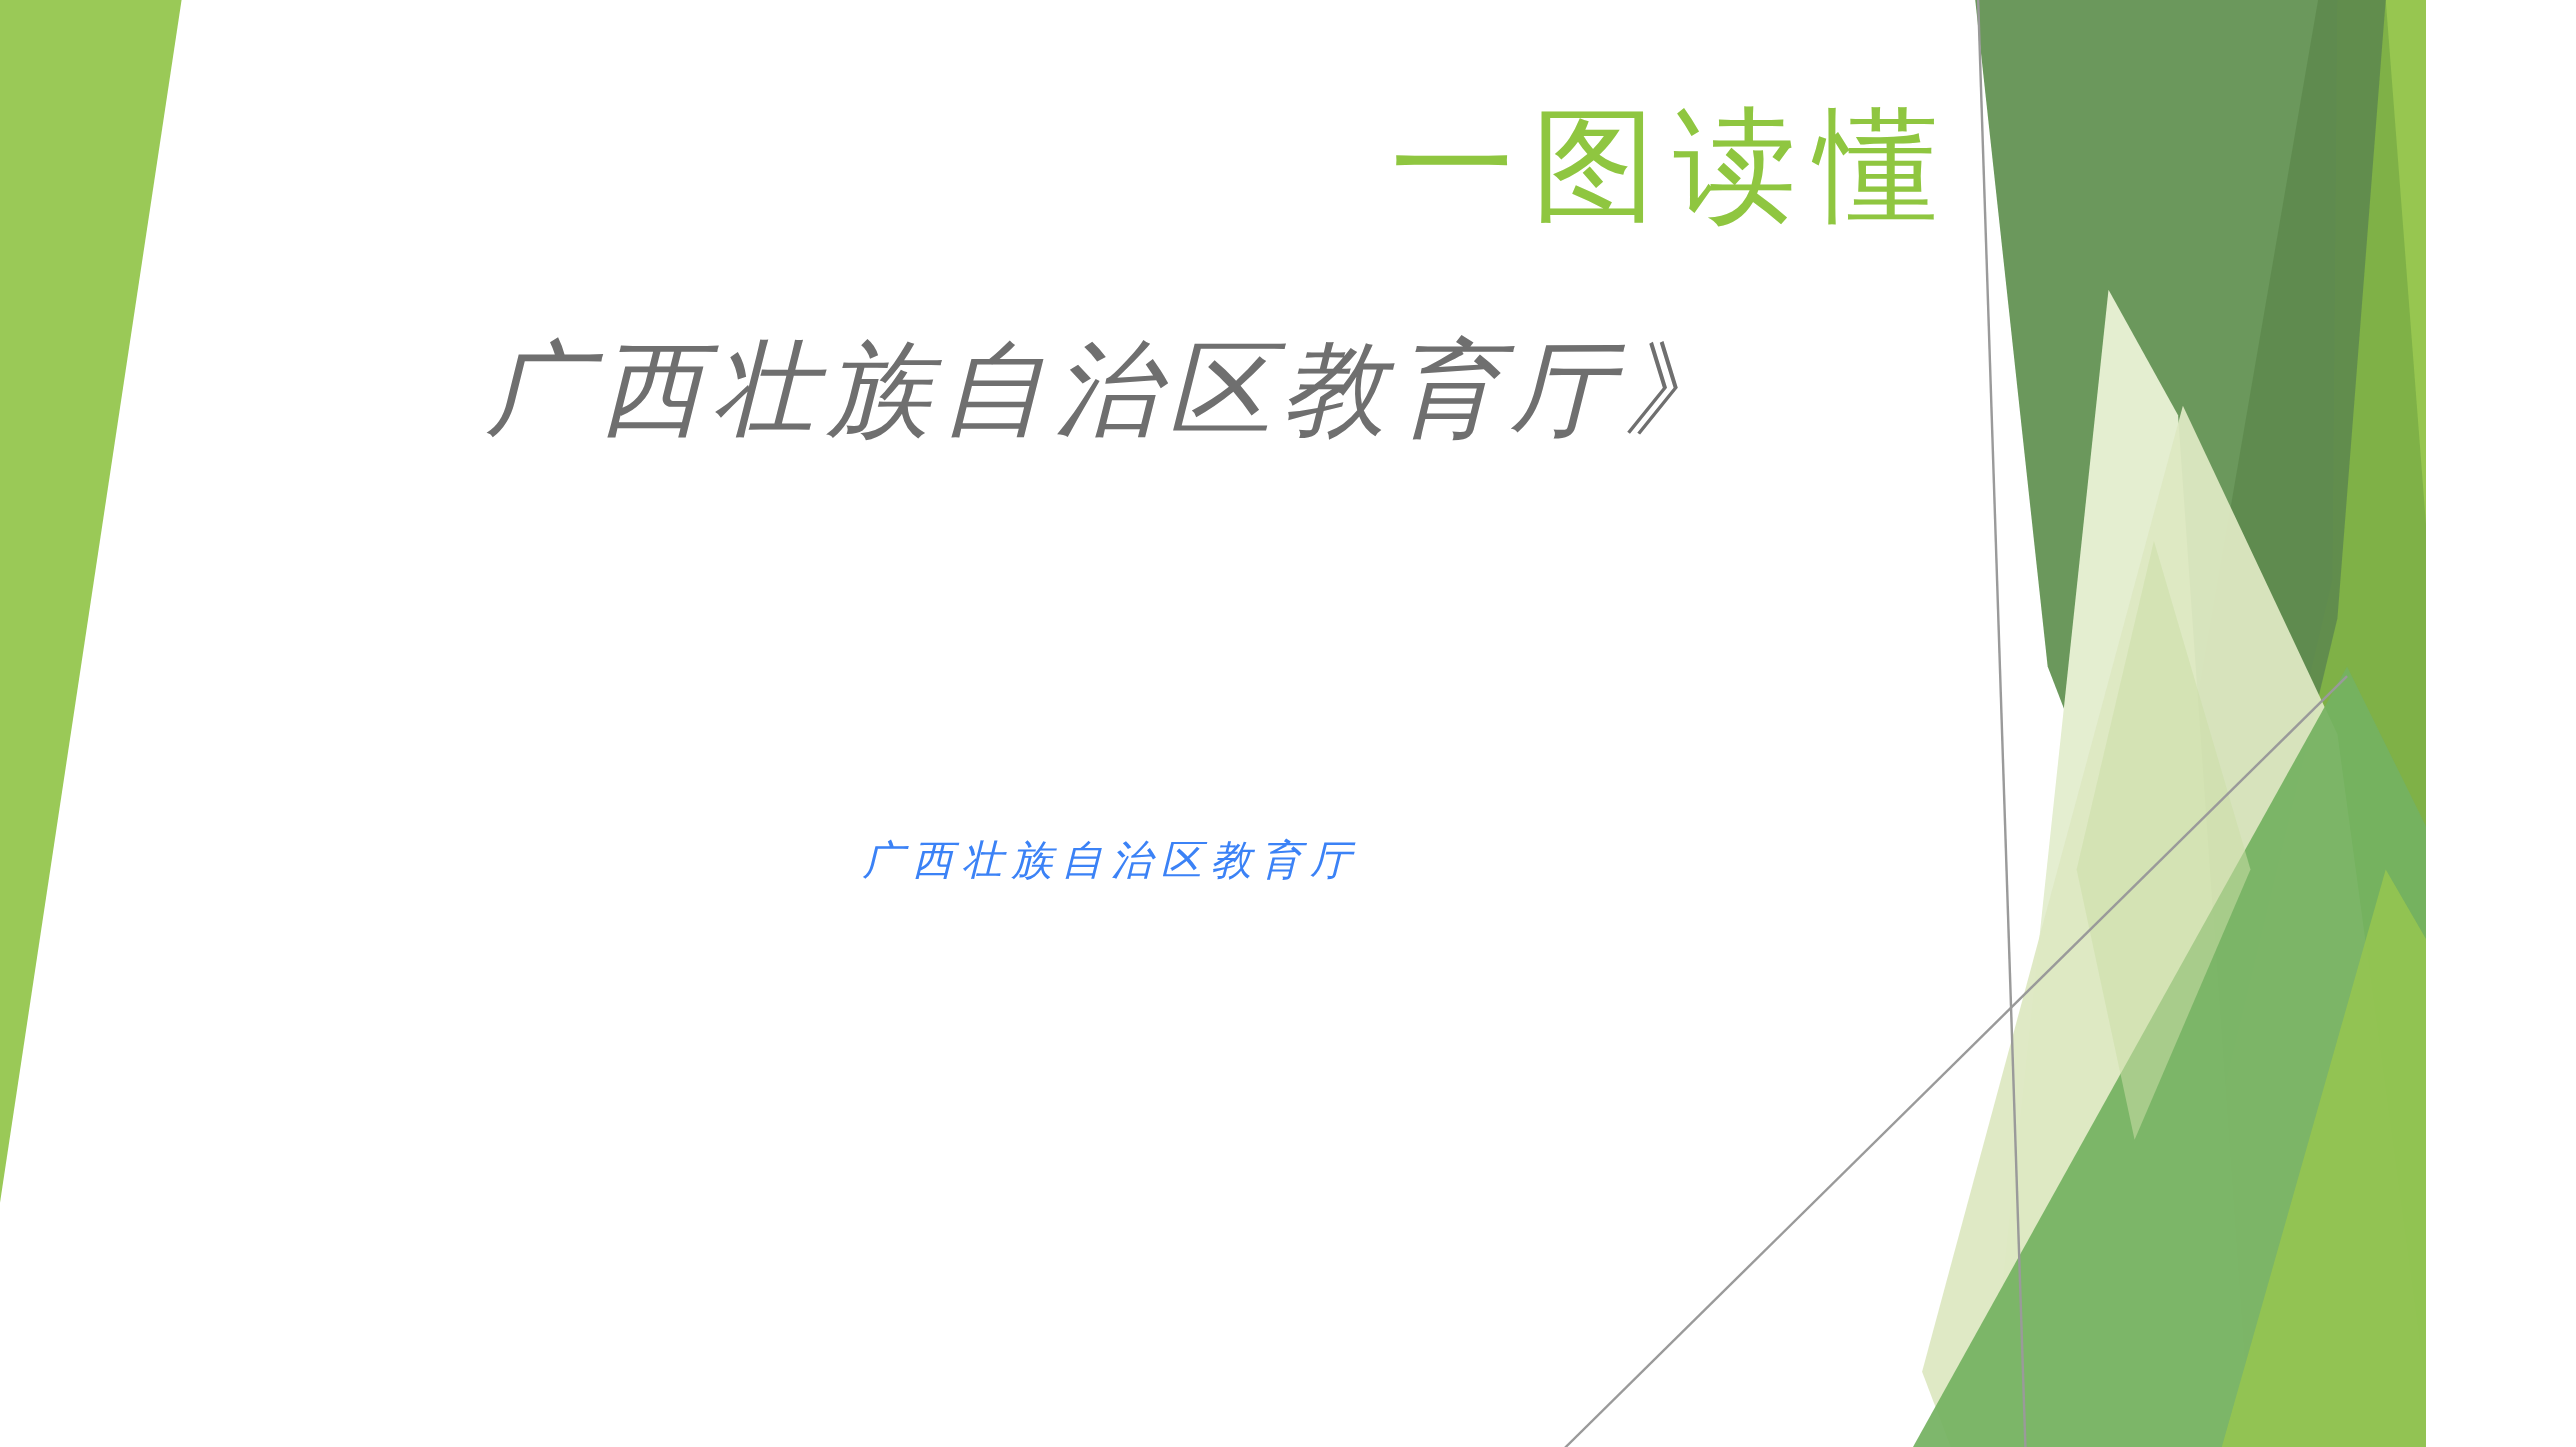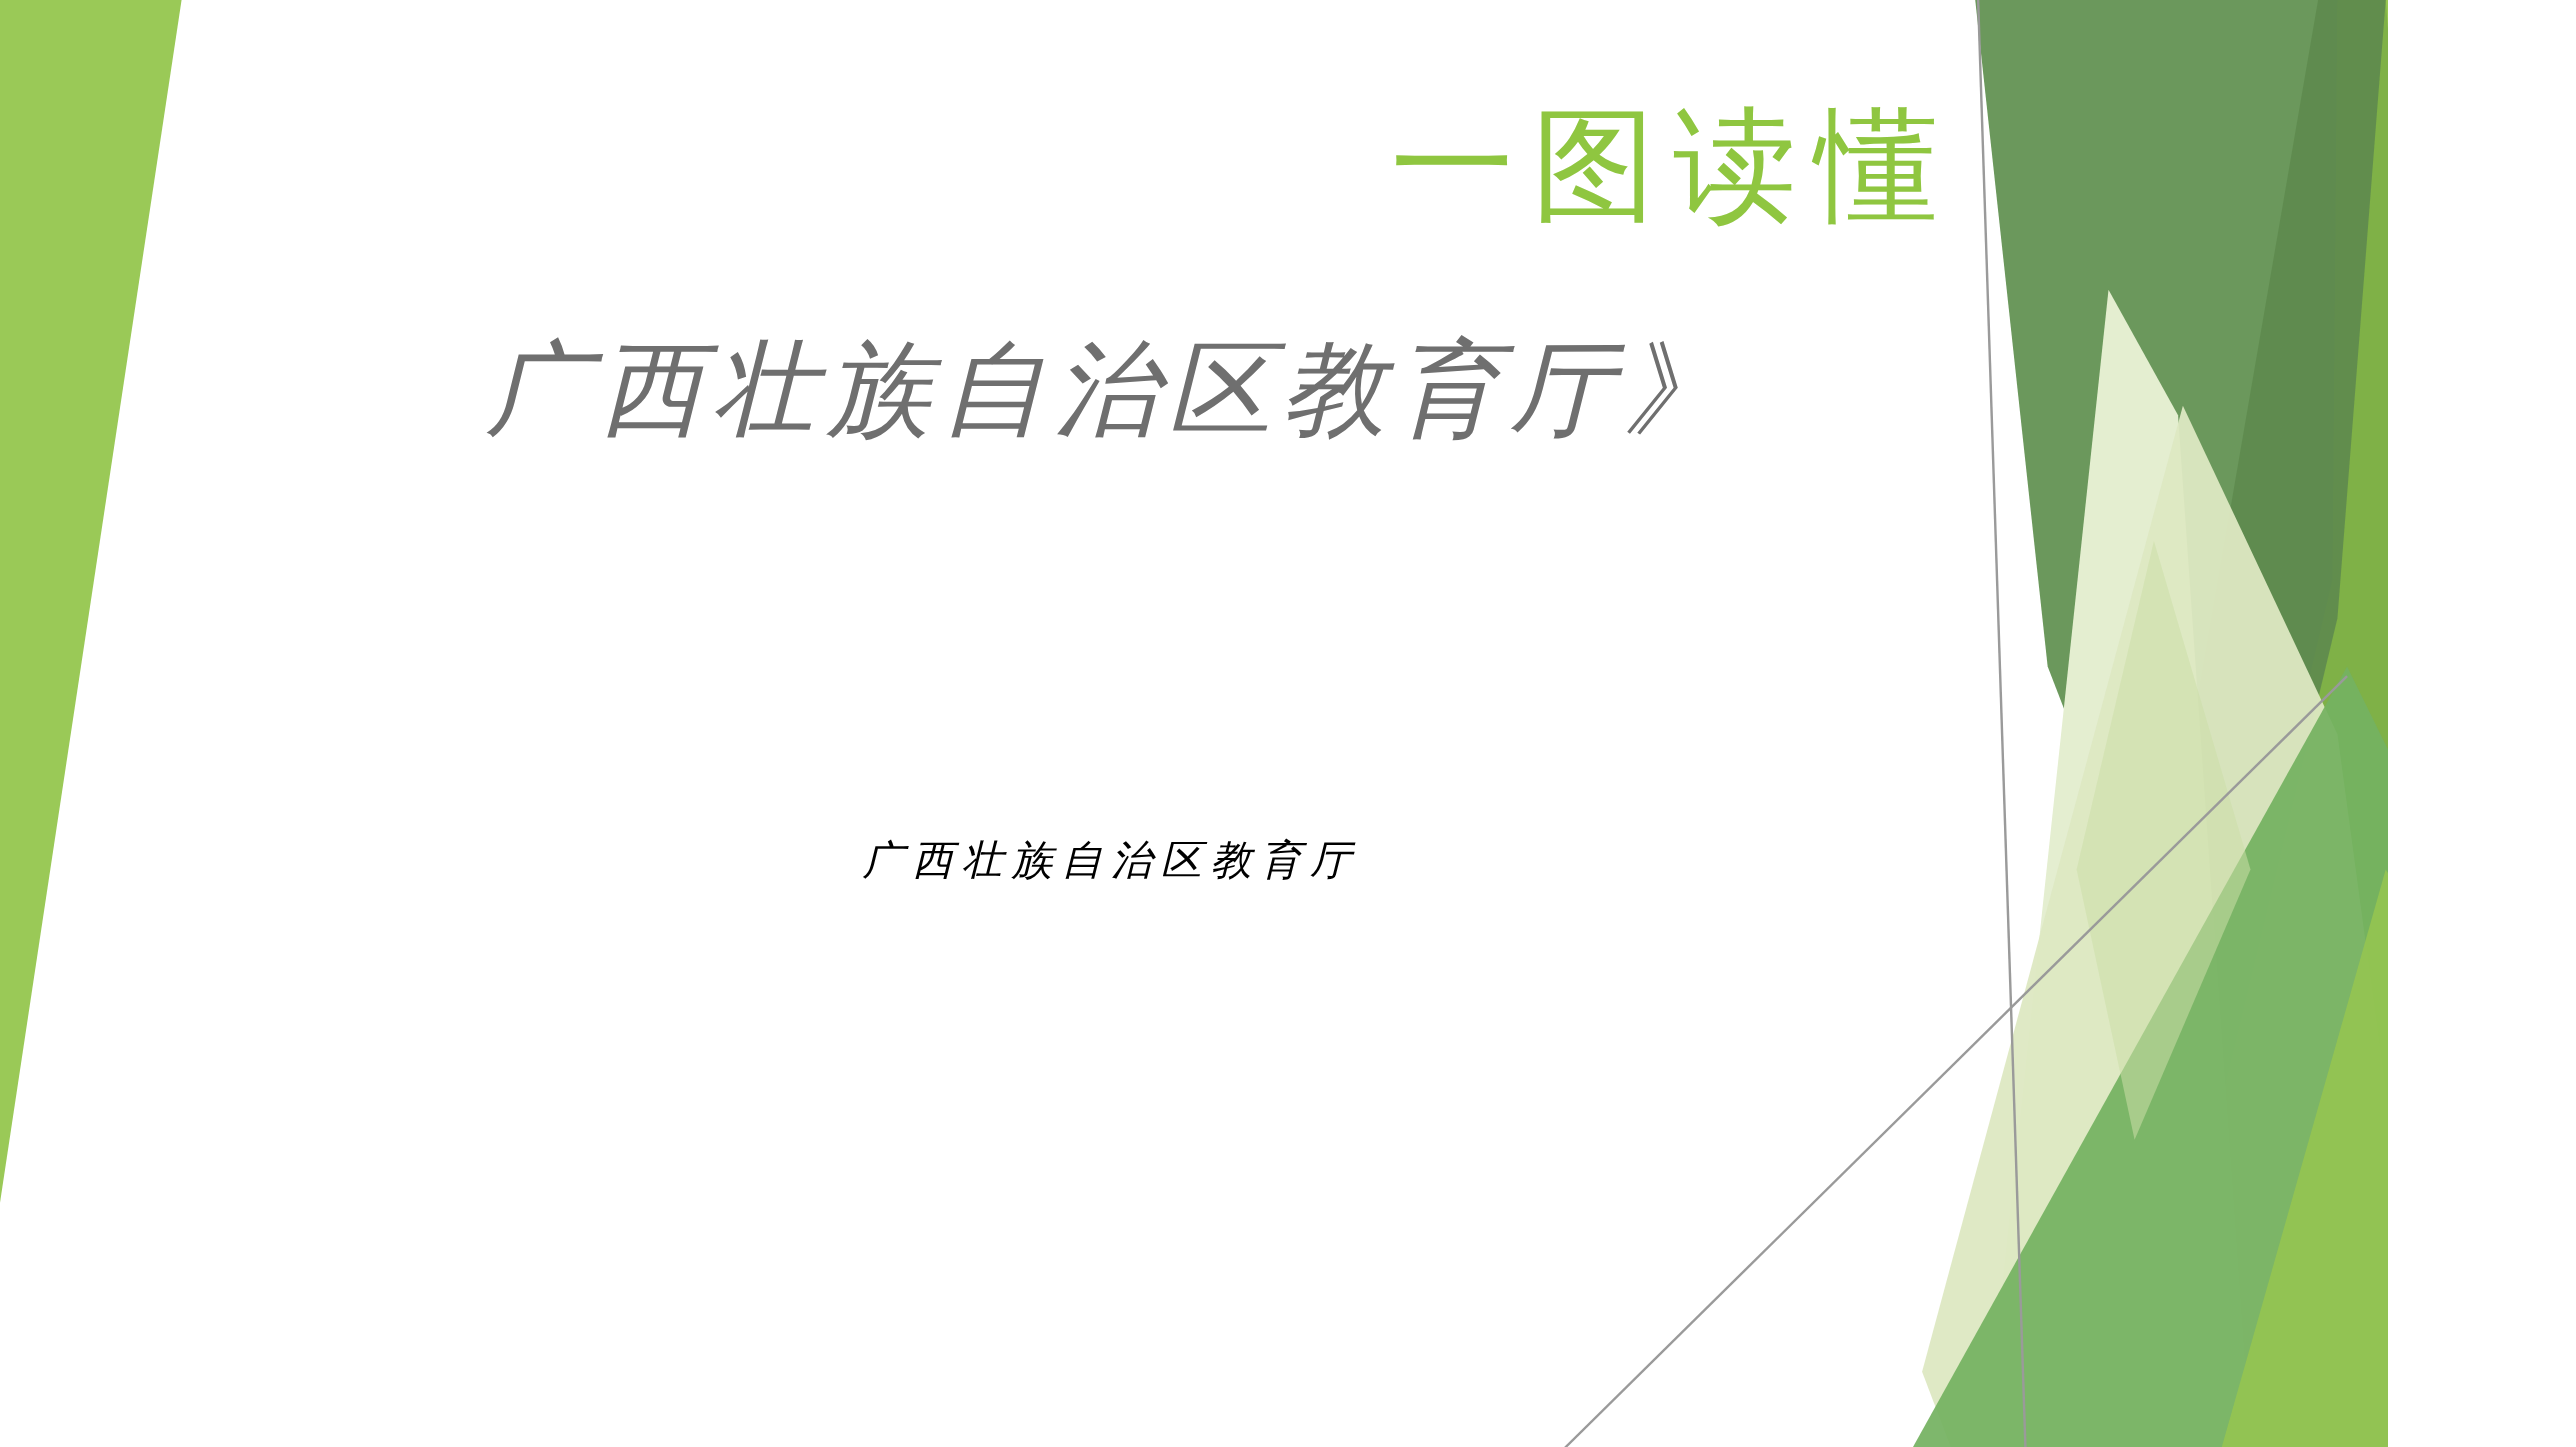--- a/index.html
+++ b/index.html
@@ -7,20 +7,21 @@
     padding: 0;
     background: #ffffff;
   }
   #slide {
     position: relative;
     width: 2388px;
     height: 1448px;
     background: #ffffff;
     overflow: hidden;
     font-family: "Liberation Serif", "DejaVu Serif", serif;
+    padding-left: 38px;
   }
   #decor {
     position: absolute;
     inset: 0;
     width: 2576px;
     height: 1448px;
     pointer-events: none;
   }
   #content {
     position: absolute;
@@ -70,21 +71,21 @@
   
   .author {
     position: absolute;
     left: 290px;
     top: 833px;
     width: 1642px;
     text-align: center;
     font-family: "DejaVu Serif", "Liberation Serif", serif;
     font-size: 41px;
     letter-spacing: 8.7px;
-    color: #000000;
+    color: #3b82f6;
     font-style: italic;
     white-space: nowrap;
   }
 </style>
 </head>
 <body>
 
 <div id="slide">
 
   <svg id="decor" viewBox="0 0 2667 1499" preserveAspectRatio="none">

